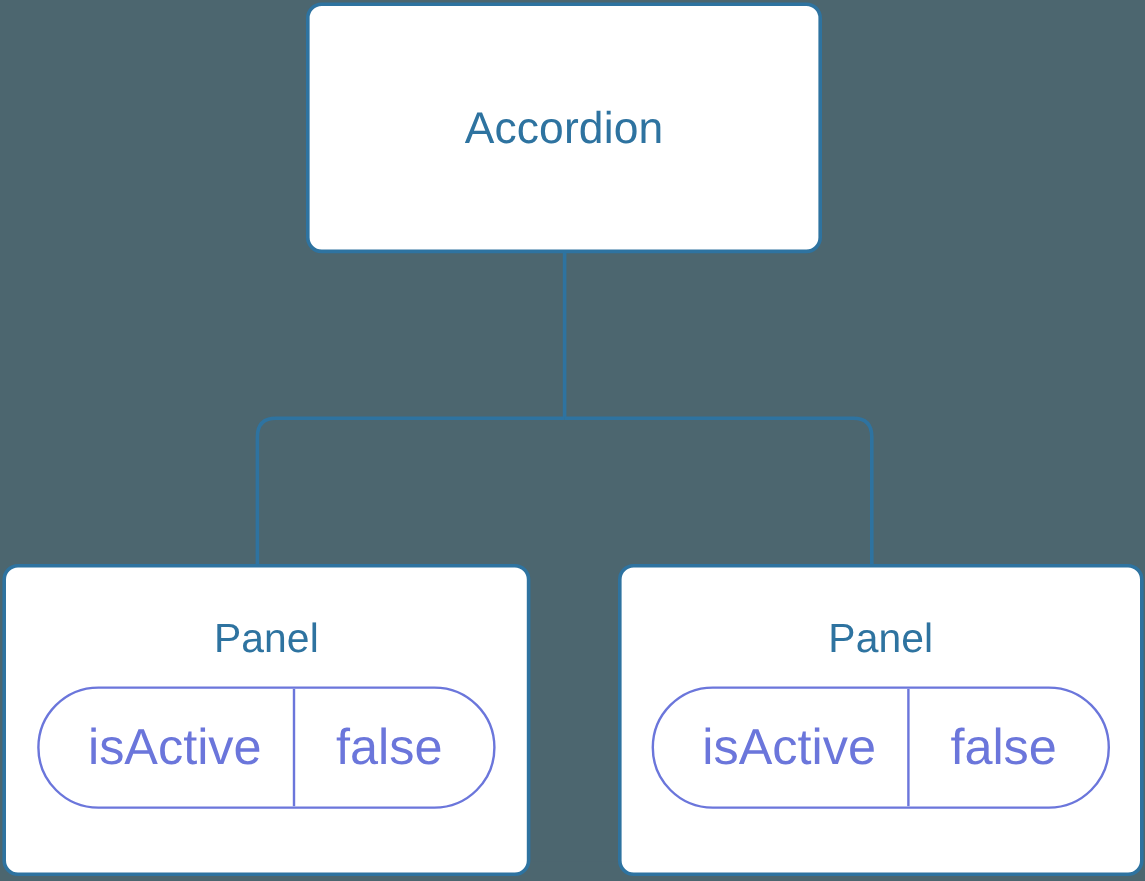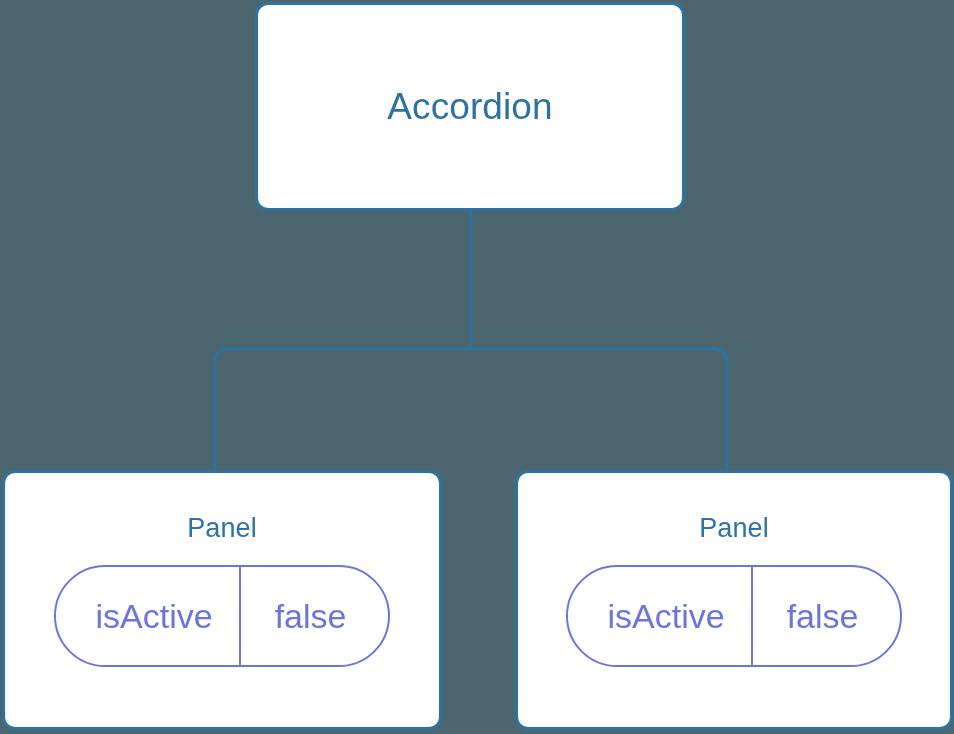--- a/index.html
+++ b/index.html
@@ -73,42 +73,42 @@
 
   .node-title {
     color: #2e73a0;
     font-size: 37px;
     font-weight: 400;
     line-height: 1;
     letter-spacing: 0.1px;
     white-space: nowrap;
   }
   .panel-node .node-title {
-    font-size: 27px;
+    font-size: 34px;
   }
 
   
   .prop-pill {
     margin-top: 23px;
     display: inline-flex;
     align-items: stretch;
     height: 102px;
     border: 2px solid #6b76db;
     border-radius: 51px;
     background: transparent;
     box-sizing: border-box;
     overflow: hidden;
   }
   .prop-key,
   .prop-value {
     display: flex;
     align-items: center;
     justify-content: center;
     color: #6b76db;
-    font-size: 34px;
+    font-size: 42px;
     line-height: 1;
     white-space: nowrap;
     box-sizing: border-box;
   }
   .prop-key {
     padding: 0 26px 0 40px;
     border-right: 2px solid #6b76db;
   }
   .prop-value {
     padding: 0 42px 0 34px;

